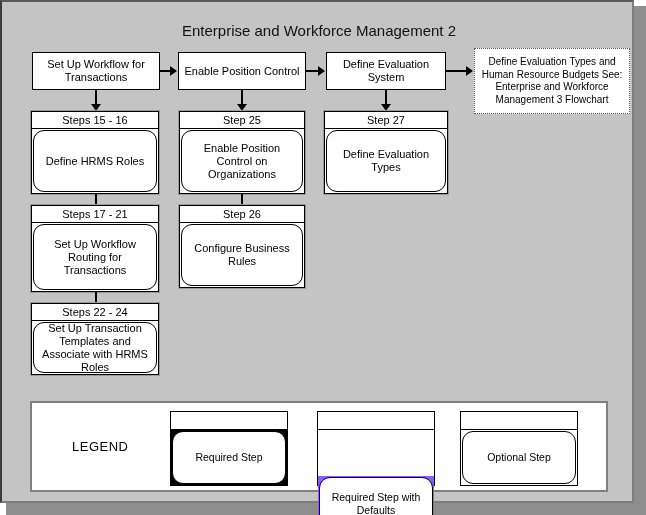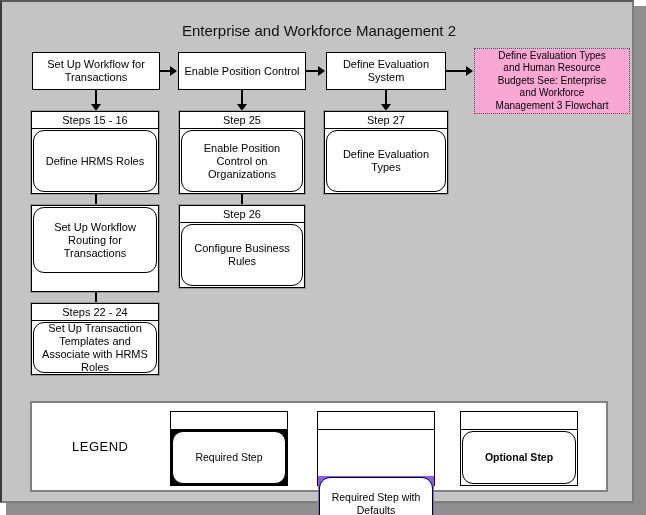--- a/index.html
+++ b/index.html
@@ -68,31 +68,31 @@
     justify-content: center;
     text-align: center;
     font-size: 11px;
     line-height: 13px;
     color: #000000;
     padding: 2px 4px;
   }
   
   .refbox {
     position: absolute;
-    background: #f9a8d4;
+    background: #ffffff;
     border: 1px dotted #555555;
     box-sizing: border-box;
     display: flex;
     align-items: center;
     justify-content: center;
     text-align: center;
     font-size: 10px;
     line-height: 12.5px;
     color: #000000;
-    padding: 2px 16px;
+    padding: 2px 6px;
   }
 
   
   .step {
     position: absolute;
     box-sizing: border-box;
     border: 1px solid #000000;
     background: #ffffff;
   }
   .step .hdr {
@@ -266,20 +266,21 @@
       <div class="hdr">Steps 15 - 16</div>
       <div class="bodywrap">
         <div class="inner">Define HRMS Roles</div>
       </div>
     </div>
 
     <div class="vline" style="left:93px; top:192px; height:14px;"></div>
     <div class="arrow-down" style="left:89px; top:203px;"></div>
 
     <div class="step framed" style="left:29px; top:203px; width:128px; height:87px;">
+      <div class="hdr">Steps 17 - 21</div>
       <div class="bodywrap">
         <div class="inner">Set Up Workflow Routing for Transactions</div>
       </div>
     </div>
 
     <div class="vline" style="left:93px; top:290px; height:14px;"></div>
     <div class="arrow-down" style="left:89px; top:301px;"></div>
 
     <div class="step framed" style="left:29px; top:301px; width:128px; height:72px;">
       <div class="hdr">Steps 22 - 24</div>
@@ -322,21 +323,21 @@
         </div>
       </div>
 
       <div class="lg reqdef" style="left:285px;">
         <div class="lhdr"></div>
         <div class="lbody">
           <div class="linner">Required Step with Defaults</div>
         </div>
       </div>
 
-      <div class="lg opt" style="left:428px;font-weight:bold;">
+      <div class="lg opt" style="left:428px;">
         <div class="lhdr"></div>
         <div class="lbody">
           <div class="linner">Optional Step</div>
         </div>
       </div>
     </div>
 
   </div>
 </div>
 

